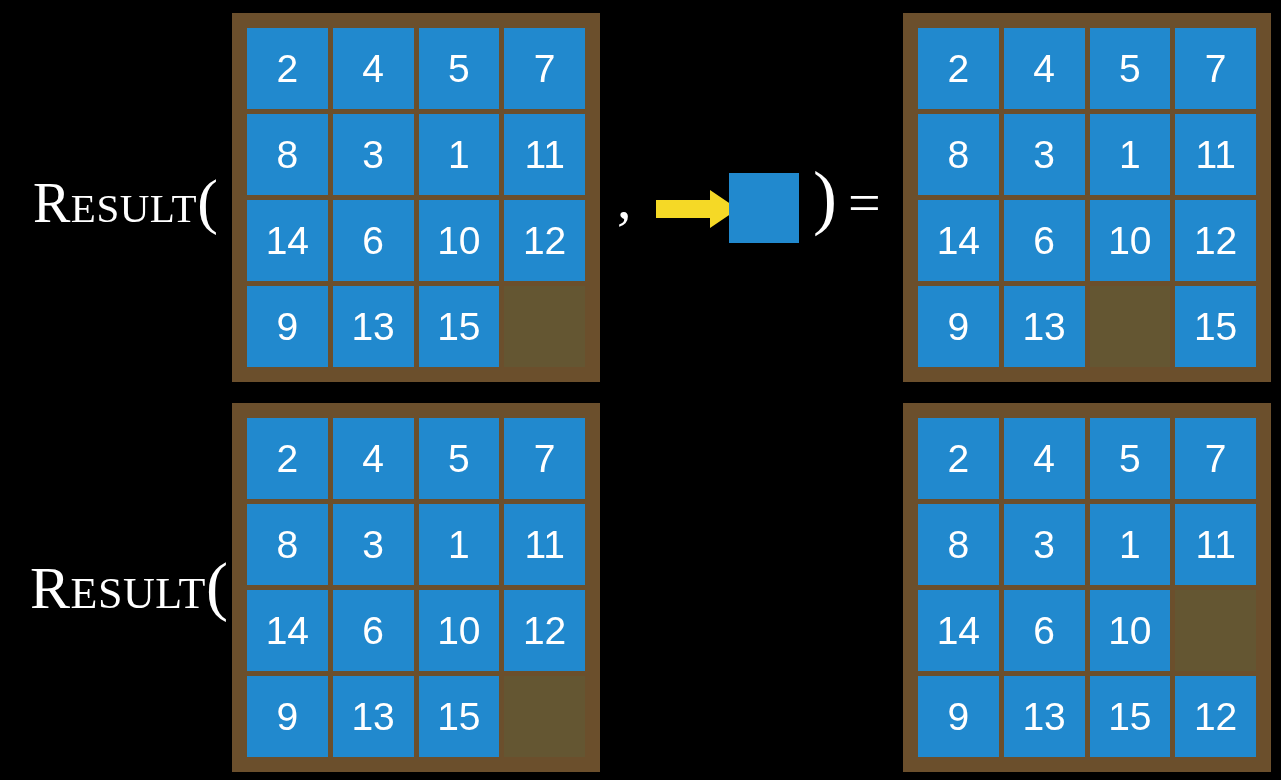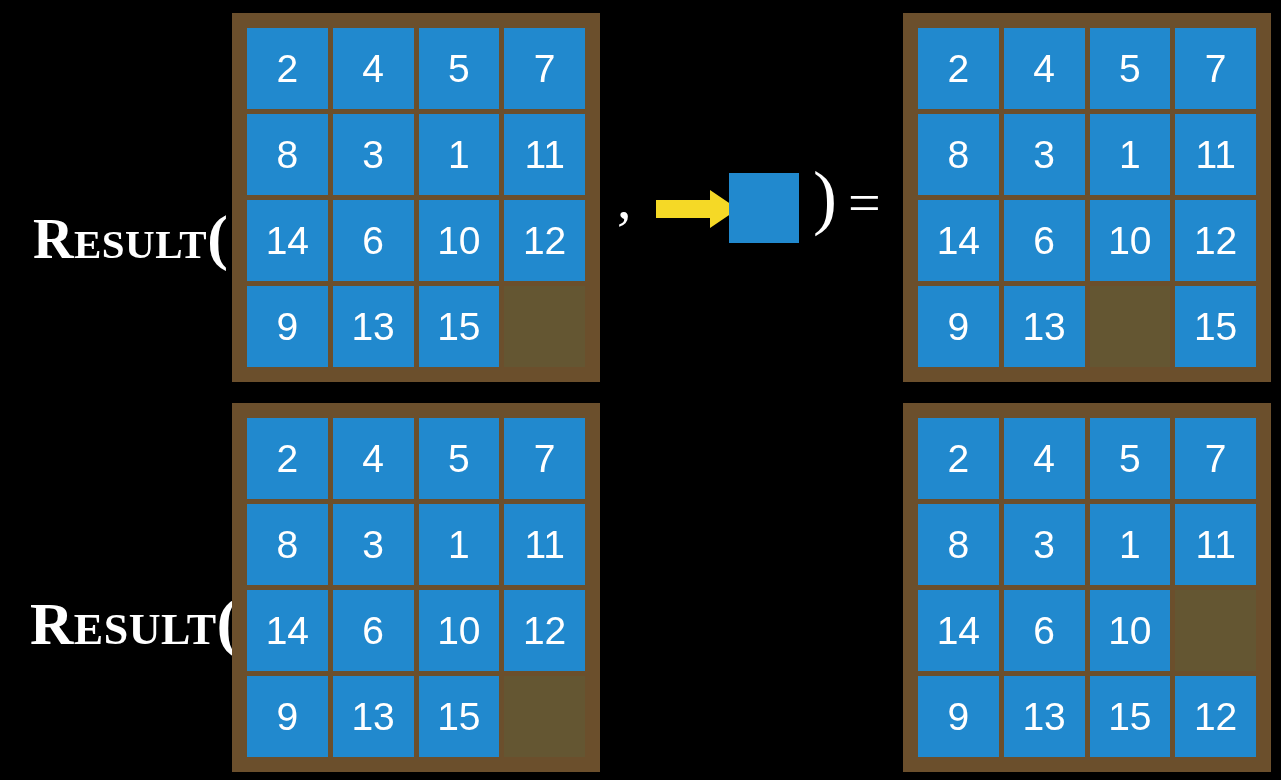--- a/index.html
+++ b/index.html
@@ -27,25 +27,24 @@
     height: 390px;
   }
   .row-top  { top: 0px; }
   .row-bot  { top: 390px; }
 
   
   .result-label {
     position: absolute;
     color: #ffffff;
     font-family: "Liberation Serif", serif;
-    font-weight: 700;
+    font-weight: 400;
     white-space: nowrap;
     line-height: 1;
     letter-spacing: 0.5px;
-    margin-top: 36px;
   }
   .result-label .big   { font-size: 56px; }
   .result-label .small { font-size: 41px; }
   .result-label .paren { font-size: 62px; }
 
   .row-top .result-label {
     left: 33px;
     top: 170px;
   }
   .row-bot .result-label {

